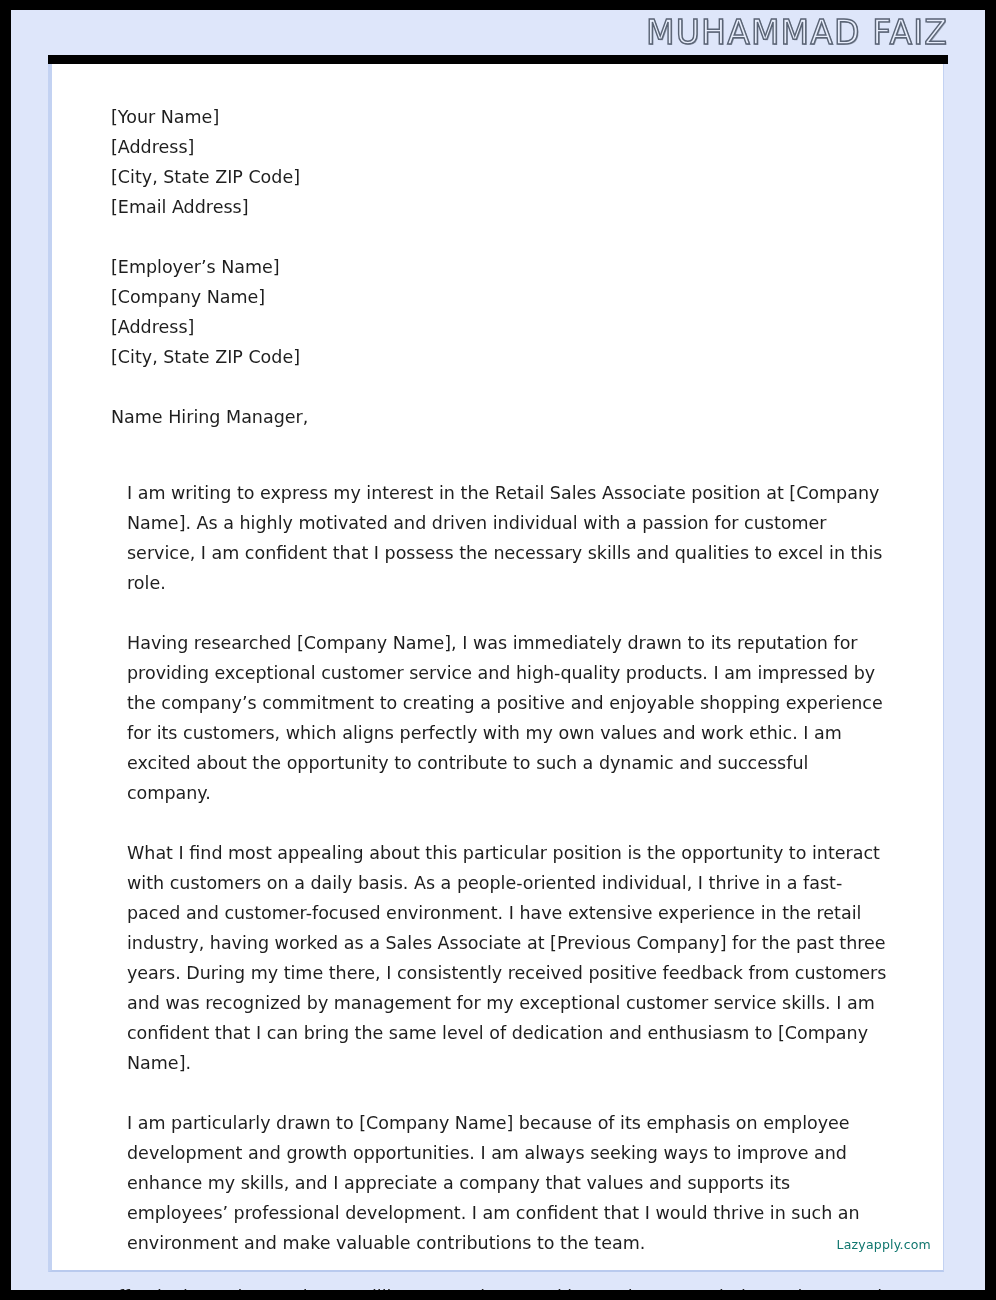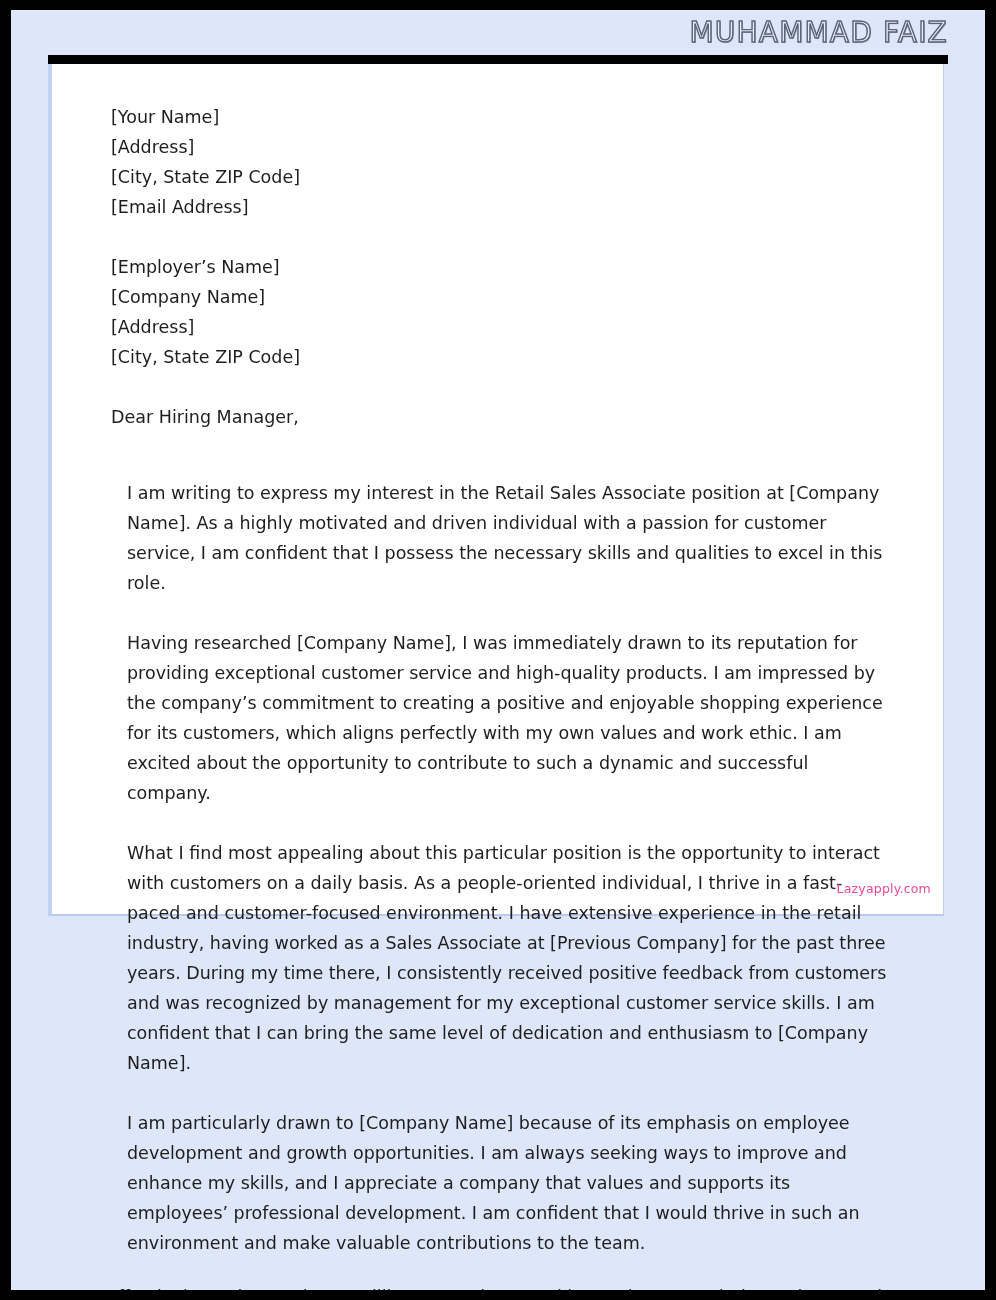--- a/index.html
+++ b/index.html
@@ -43,21 +43,21 @@
     top: 0;
     width: 974px;
     height: 45px;
   }
 
   .doc-title {
     position: absolute;
     right: 37px;
     top: 2px;
     font-family: "DejaVu Sans", sans-serif;
-    font-size: 28px;
+    font-size: 33px;
     font-weight: 400;
     letter-spacing: 1.2px;
     line-height: 42px;
     color: #e8eefc;
     -webkit-text-stroke: 1.4px #5a6475;
     text-shadow: 1px 1px 0 #9aa3b4;
     white-space: nowrap;
   }
 
   
@@ -69,21 +69,21 @@
     height: 9px;
     background: #000000;
   }
 
   
   .page {
     position: absolute;
     left: 37px;
     top: 54px;
     width: 896px;
-    height: 852px;
+    height: 1208px;
     background: #ffffff;
     border-left: 4px solid #c3d2f2;
     border-right: 1px solid #c3d2f2;
     border-bottom: 2px solid #b9caee;
     box-sizing: border-box;
     overflow: visible;
   }
 
   .page-body {
     position: absolute;
@@ -114,21 +114,21 @@
     margin-top: 30px;
   }
 
   
   .watermark {
     position: absolute;
     right: 12px;
     bottom: 18px;
     font-family: "DejaVu Sans", sans-serif;
     font-size: 12.5px;
-    color: #ec4899;
+    color: #0f766e;
     letter-spacing: 0.2px;
     white-space: nowrap;
   }
 
   
   .overflow-line {
     position: absolute;
     left: 96px;
     top: 1272px;
     width: 830px;
@@ -165,21 +165,21 @@
 
         <div>
           <div class="addr-line">[Employer’s Name]</div>
           <div class="addr-line">[Company Name]</div>
           <div class="addr-line">[Address]</div>
           <div class="addr-line">[City, State ZIP Code]</div>
         </div>
 
         <div class="block-gap"></div>
 
-        <div class="addr-line">Dear Hiring Manager,</div>
+        <div class="addr-line">Name Hiring Manager,</div>
 
         <div class="block-gap"></div>
 
         <p class="para">I am writing to express my interest in the Retail Sales Associate position at [Company Name]. As a highly motivated and driven individual with a passion for customer service, I am confident that I possess the necessary skills and qualities to excel in this role.</p>
         <p class="para">Having researched [Company Name], I was immediately drawn to its reputation for providing exceptional customer service and high-quality products. I am impressed by the company’s commitment to creating a positive and enjoyable shopping experience for its customers, which aligns perfectly with my own values and work ethic. I am excited about the opportunity to contribute to such a dynamic and successful company.</p>
         <p class="para">What I find most appealing about this particular position is the opportunity to interact with customers on a daily basis. As a people-oriented individual, I thrive in a fast-paced and customer-focused environment. I have extensive experience in the retail industry, having worked as a Sales Associate at [Previous Company] for the past three years. During my time there, I consistently received positive feedback from customers and was recognized by management for my exceptional customer service skills. I am confident that I can bring the same level of dedication and enthusiasm to [Company Name].</p>
         <p class="para">I am particularly drawn to [Company Name] because of its emphasis on employee development and growth opportunities. I am always seeking ways to improve and enhance my skills, and I appreciate a company that values and supports its employees’ professional development. I am confident that I would thrive in such an environment and make valuable contributions to the team.</p>
 
       </div>
 

